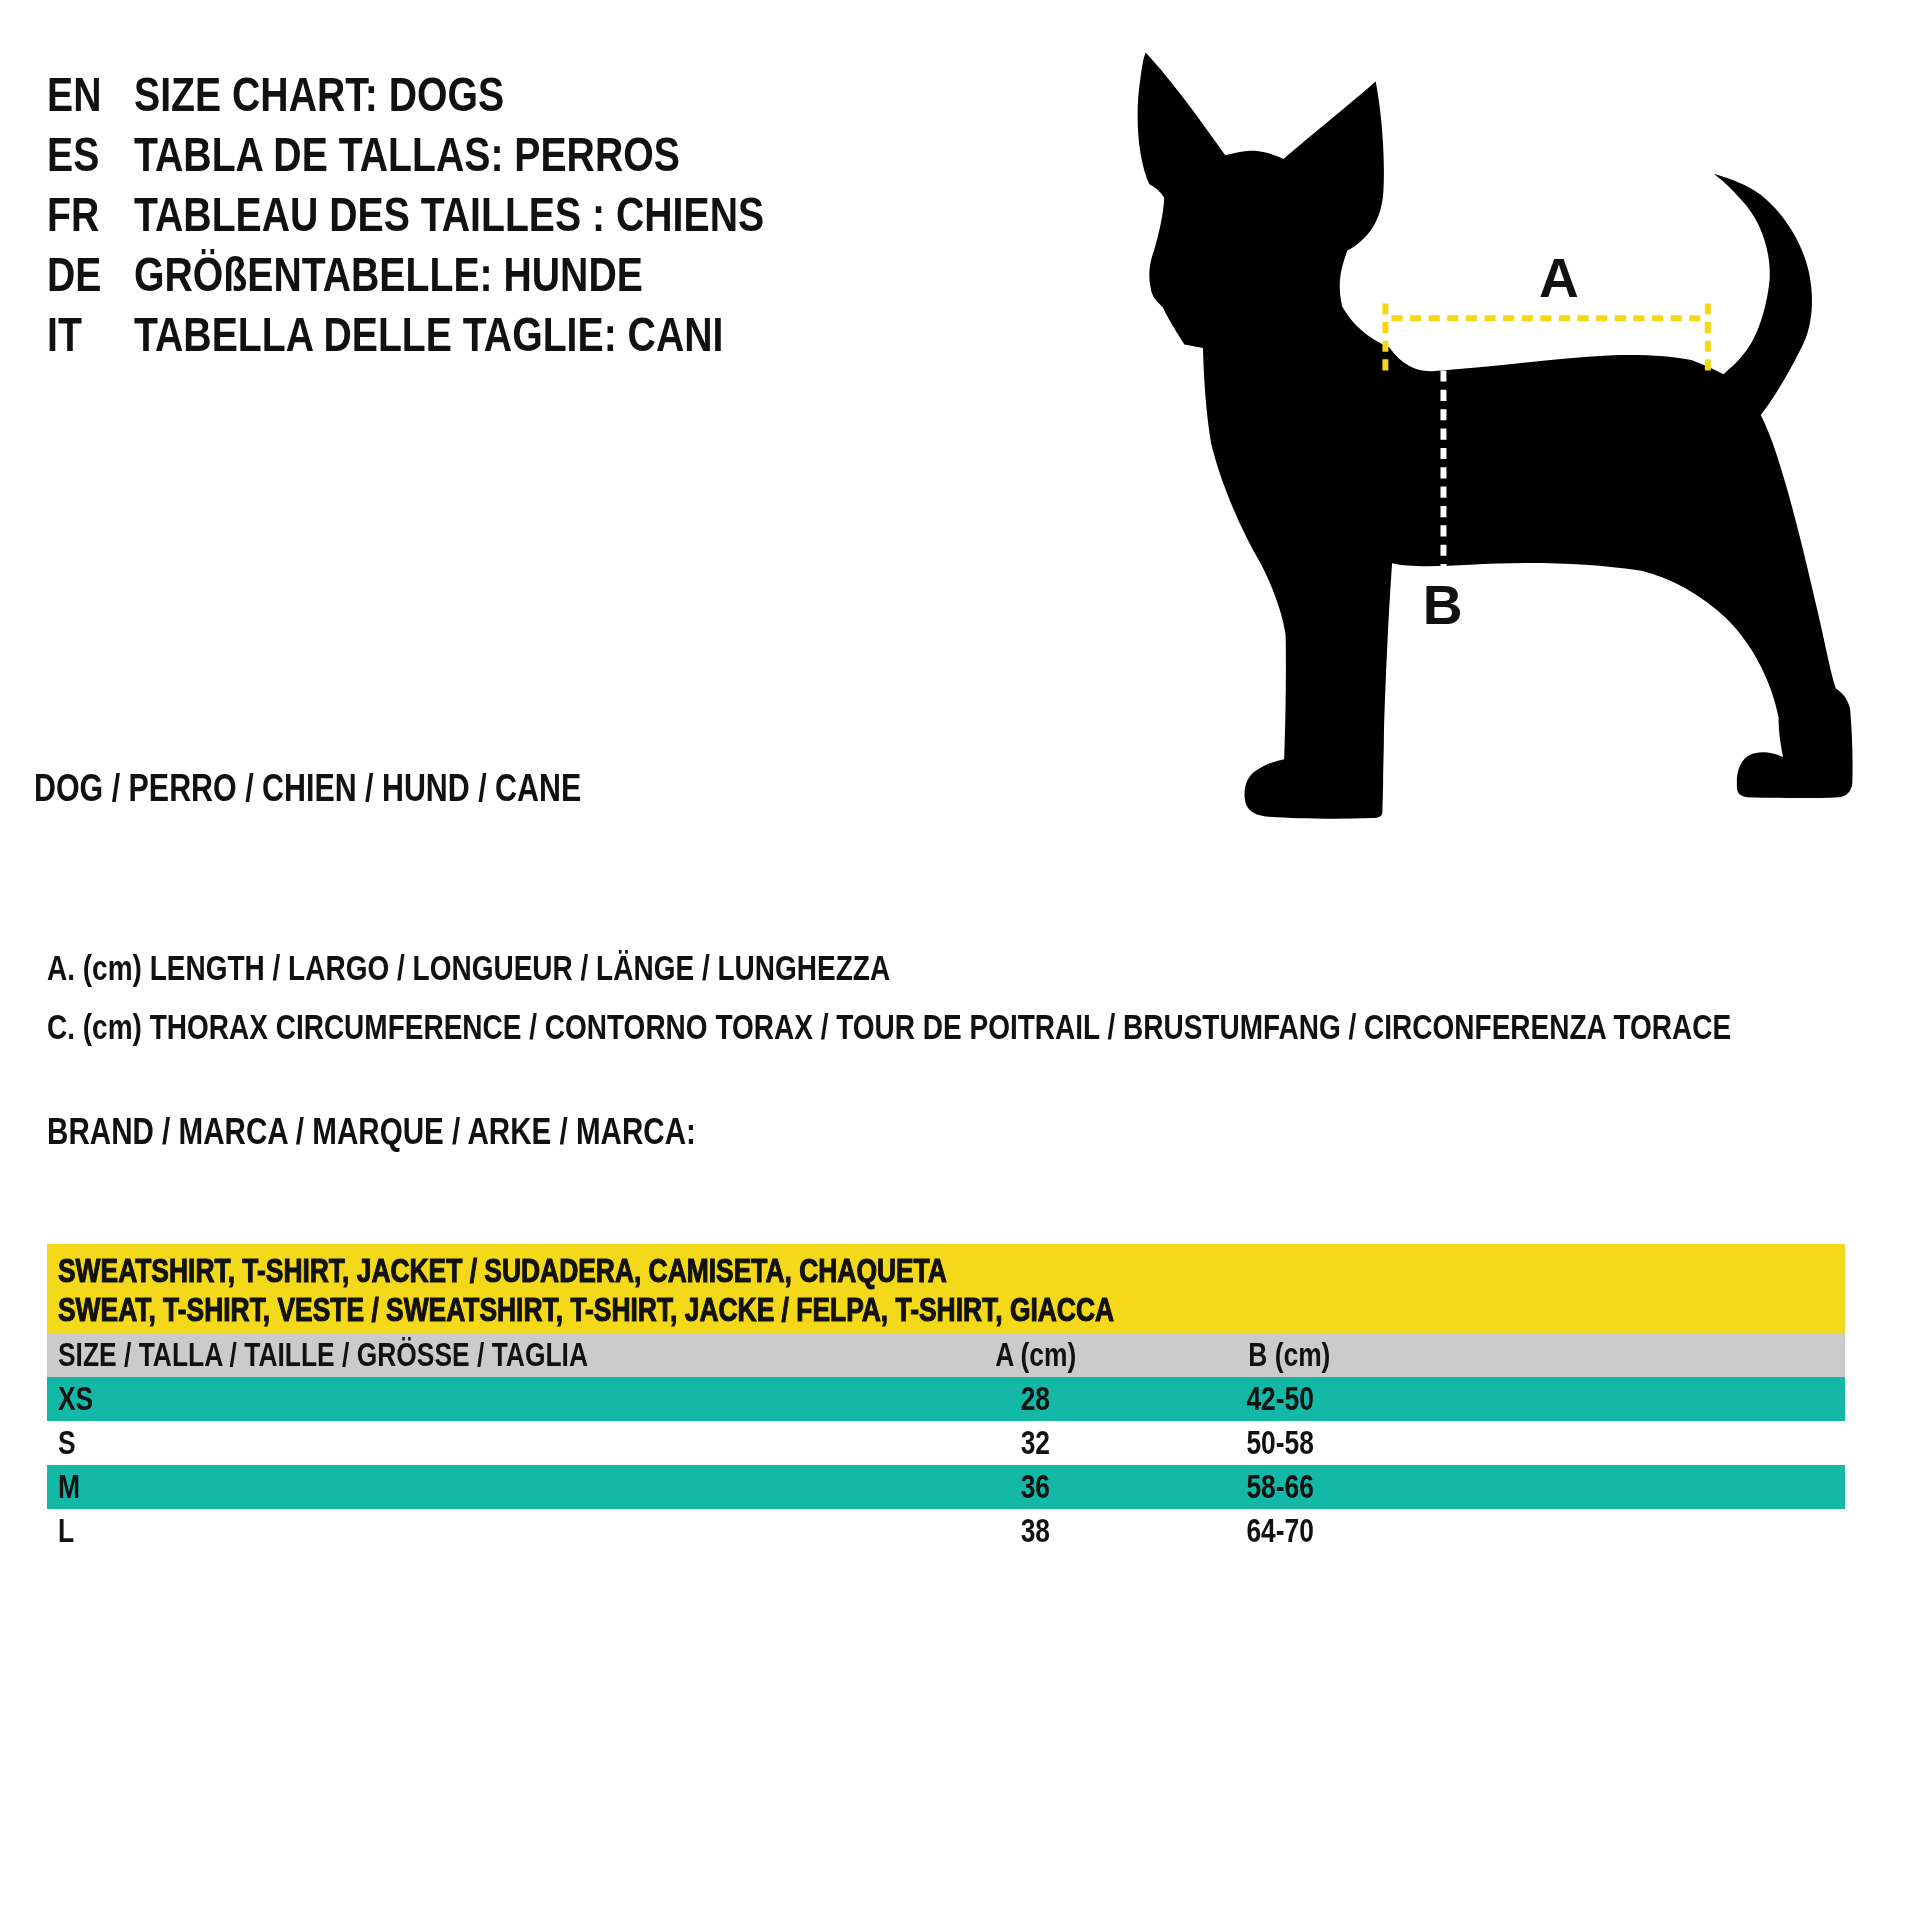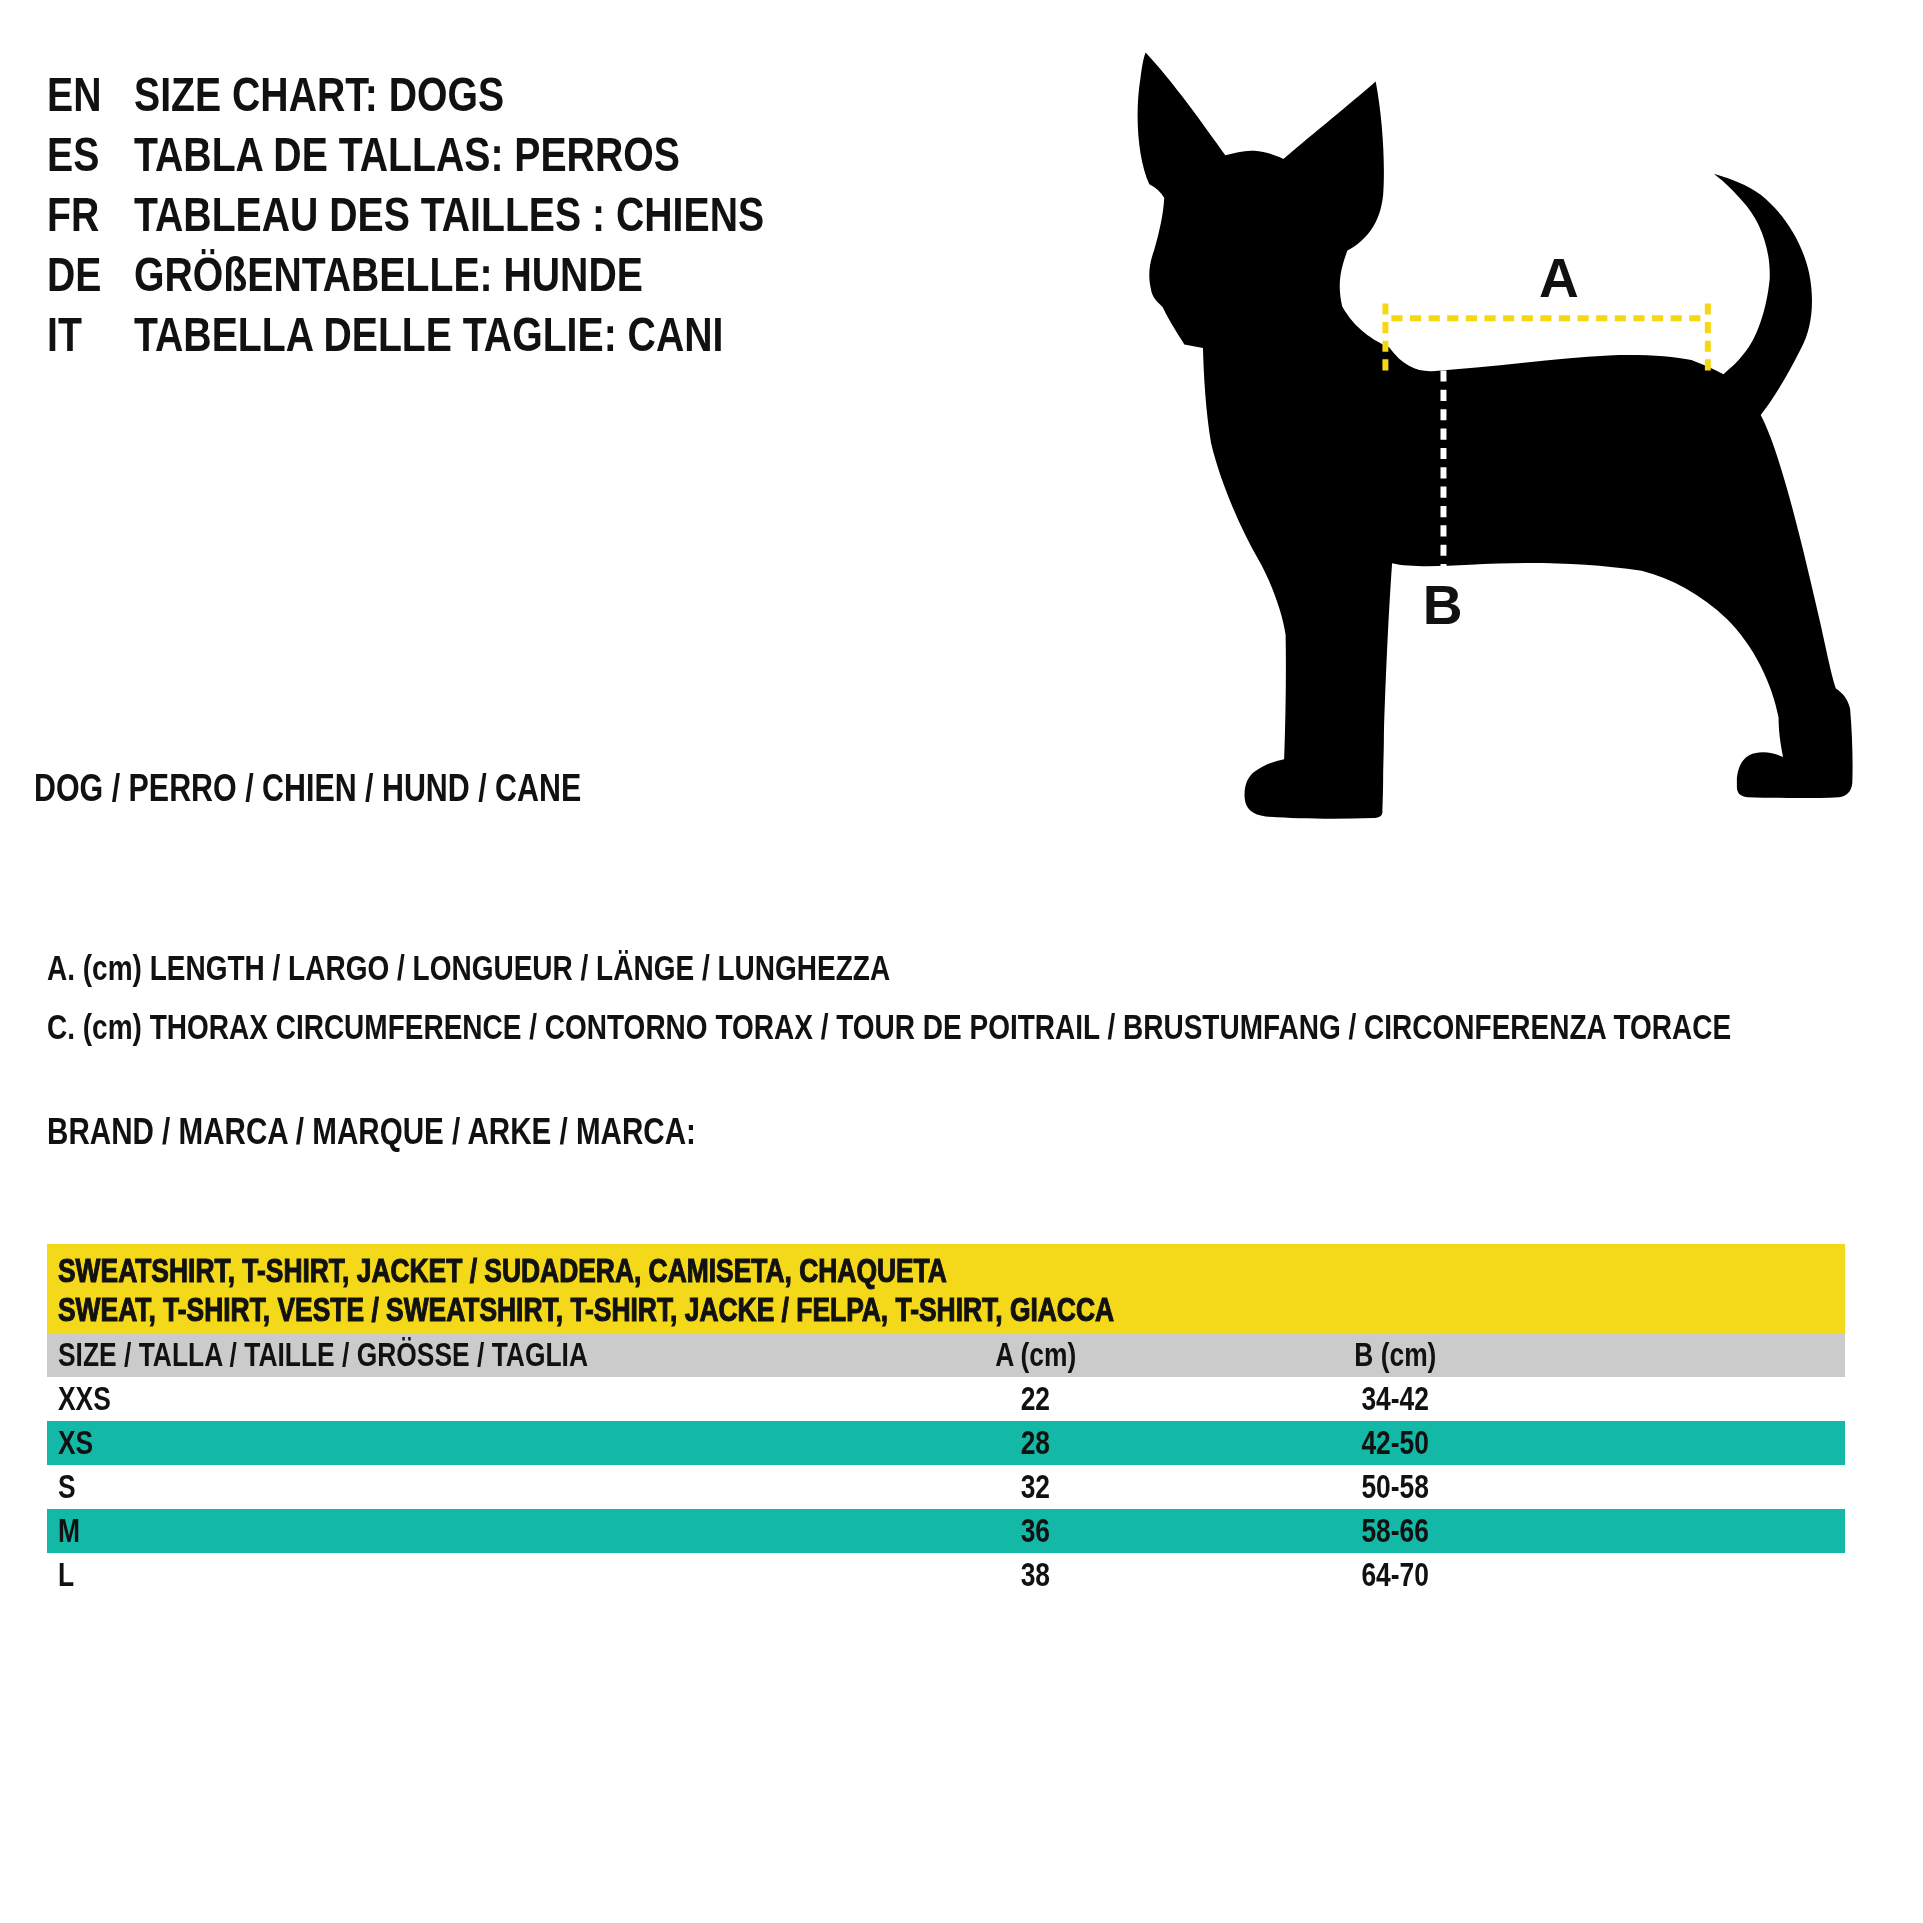--- a/index.html
+++ b/index.html
@@ -31,21 +31,21 @@
 
   
   .tbl{position:absolute;left:47px;top:1244px;width:1798px;}
   .tbl-head{background:#F4D91B;height:89px;padding:6.8px 0 0 10.5px;box-sizing:border-box;}
   .tbl-head .hl{display:block;font-size:33px;line-height:39px;-webkit-text-stroke:1.1px #111111;}
   .tbl-sub{background:#CBCBCB;}
   .tbl-sub,.tbl-row{display:flex;height:44px;align-items:center;font-size:33px;gap:44px;}
   .row-alt{background:#14b8a6;}
   .c1{width:776px;flex:0 0 776px;padding-left:10.5px;}
   .c2{width:316px;flex:0 0 316px;display:flex;justify-content:center;}
-  .c3{width:316px;flex:0 0 316px;display:flex;justify-content:center;}
+  .c3{width:316px;flex:0 0 316px;display:flex;}
 </style>
 </head>
 <body>
 
 <div class="langs">
   <div class="lang-row">
     <span class="lang-code"><span class="cond">EN</span></span>
     <span class="cond">SIZE CHART: DOGS</span>
   </div>
   <div class="lang-row">
@@ -162,29 +162,20 @@
   </div>
   <div class="tbl-sub">
     <span class="c1"><span class="cond">SIZE / TALLA / TAILLE / GRÖSSE / TAGLIA</span></span>
     <span class="c2">
         <span class="cond-c">A (cm)</span>
       </span>
     <span class="c3">
         <span class="cond-c">B (cm)</span>
       </span>
   </div>
-  <div class="tbl-row">
-    <span class="c1"><span class="cond">XXS</span></span>
-    <span class="c2">
-        <span class="cond-c">22</span>
-      </span>
-    <span class="c3">
-        <span class="cond-c">34-42</span>
-      </span>
-  </div>
   <div class="tbl-row row-alt">
     <span class="c1"><span class="cond">XS</span></span>
     <span class="c2">
         <span class="cond-c">28</span>
       </span>
     <span class="c3">
         <span class="cond-c">42-50</span>
       </span>
   </div>
   <div class="tbl-row">

